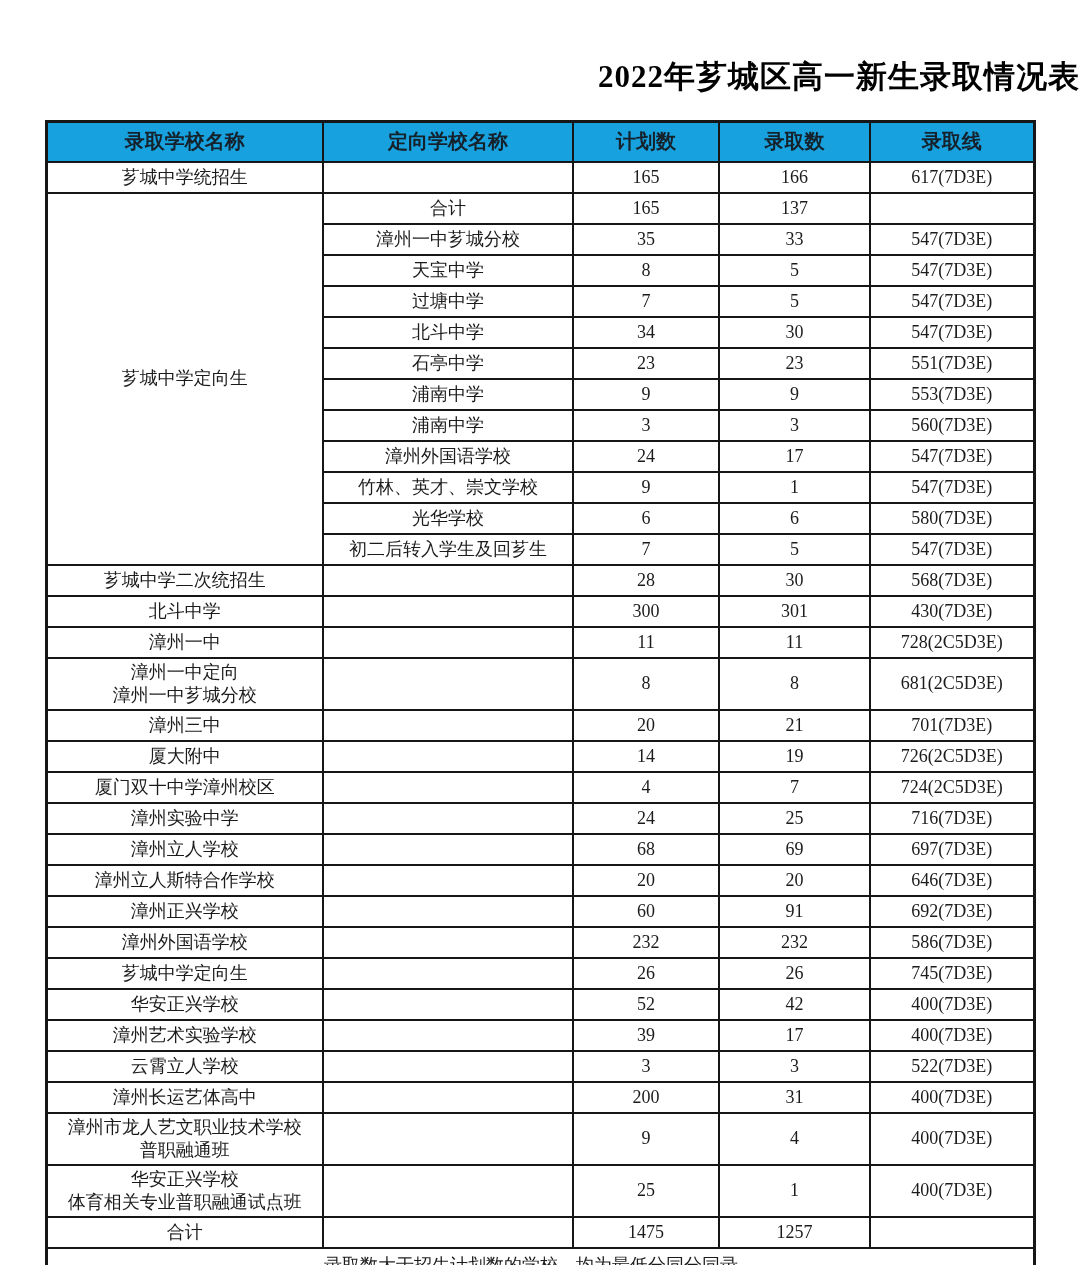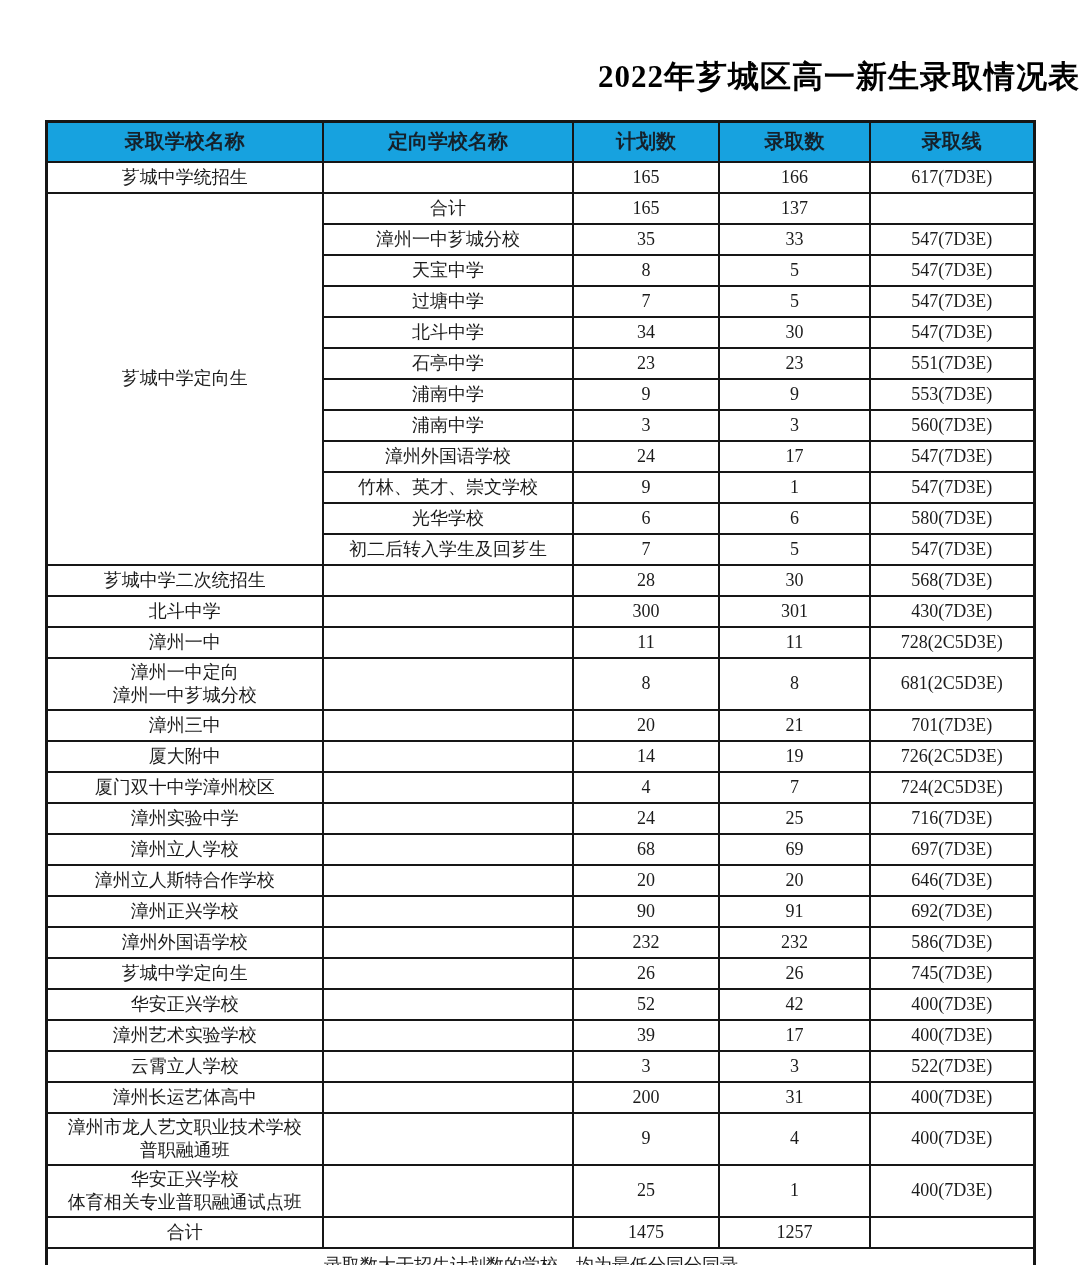--- a/index.html
+++ b/index.html
@@ -220,21 +220,21 @@
         <tr>
           <td>漳州立人斯特合作学校</td>
           <td></td>
           <td>20</td>
           <td>20</td>
           <td>646(7D3E)</td>
         </tr>
         <tr>
           <td>漳州正兴学校</td>
           <td></td>
-          <td>90</td>
+          <td>60</td>
           <td>91</td>
           <td>692(7D3E)</td>
         </tr>
         <tr>
           <td>漳州外国语学校</td>
           <td></td>
           <td>232</td>
           <td>232</td>
           <td>586(7D3E)</td>
         </tr>

